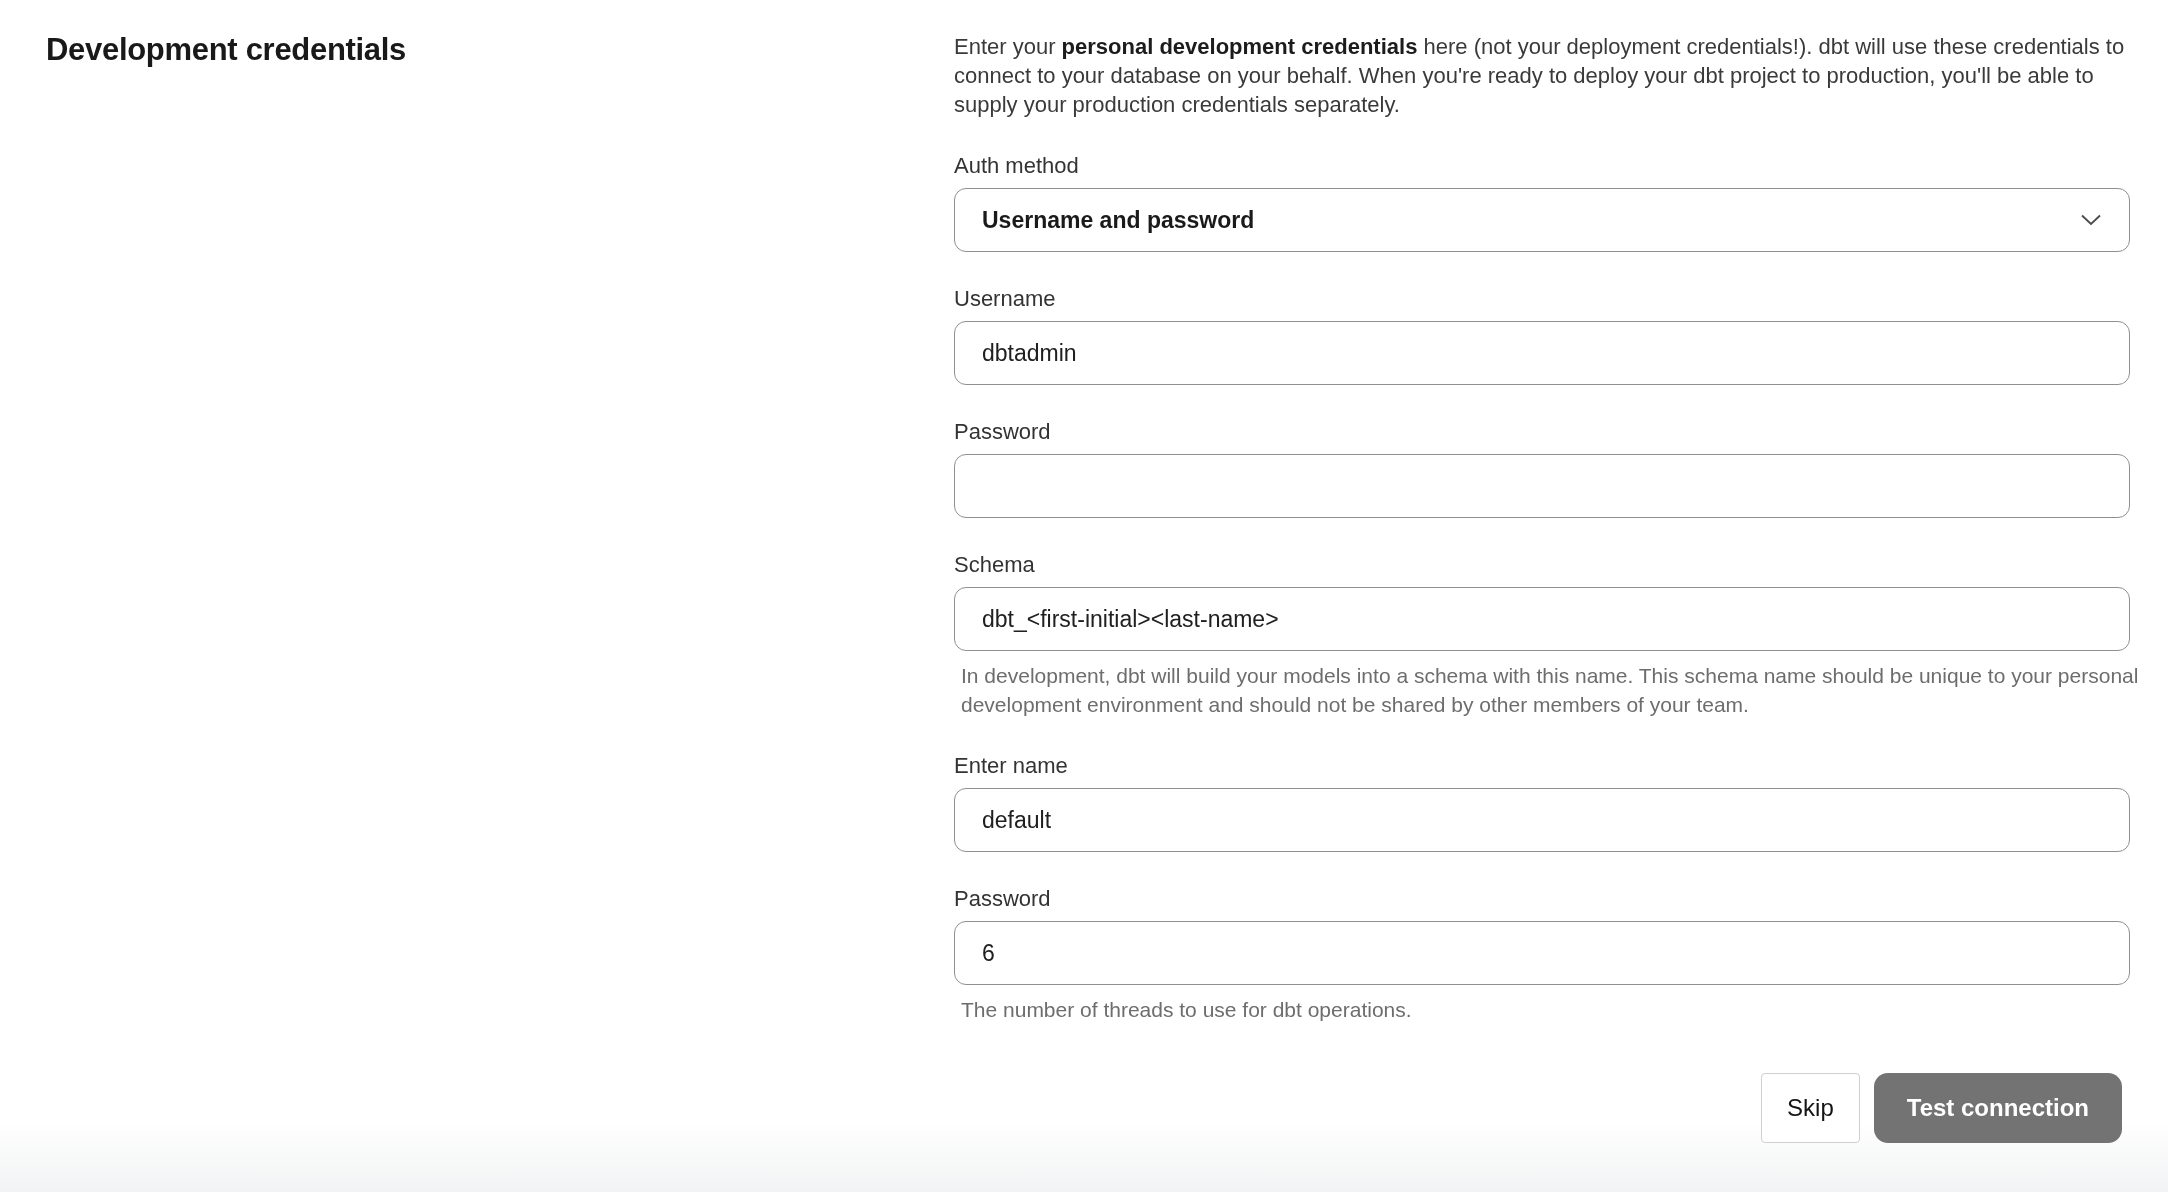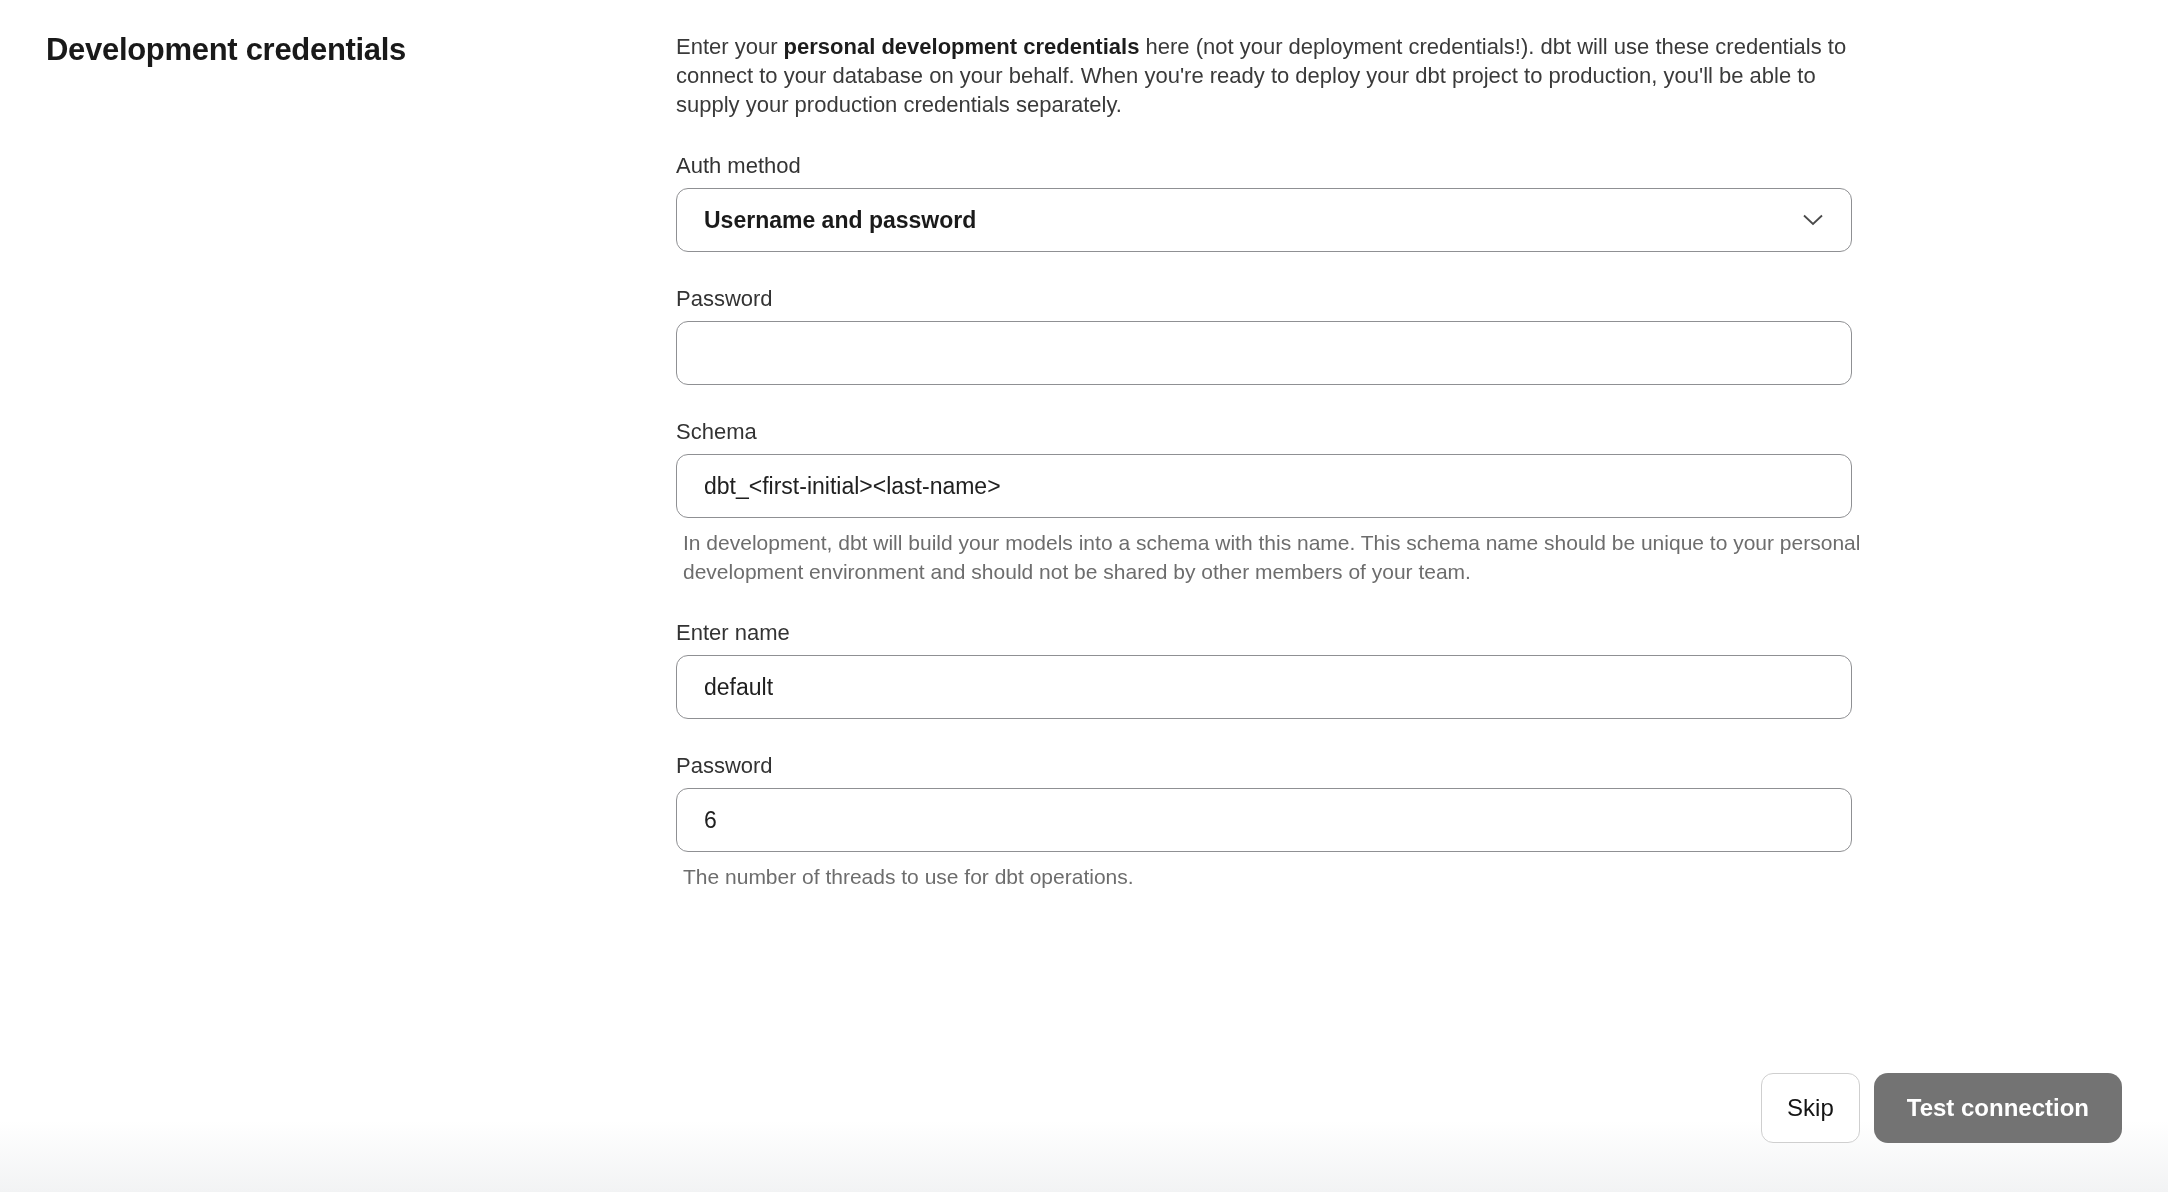--- a/index.html
+++ b/index.html
@@ -9,20 +9,21 @@
     height: 1192px;
     position: relative;
     overflow: hidden;
     background: linear-gradient(180deg, #ffffff 0%, #ffffff 94%, #f2f3f4 100%);
     font-family: "Liberation Sans", sans-serif;
     -webkit-font-smoothing: antialiased;
   }
   .layout {
     display: flex;
     padding: 30px 0 0 46px;
+    justify-content: space-between;
   }
   .title-col {
     width: 630px;
     flex: none;
   }
   .page-title {
     margin: 0;
     font-size: 31px;
     line-height: 40px;
     font-weight: 700;
@@ -95,21 +96,21 @@
   .btn {
     height: 70px;
     font-family: "Liberation Sans", sans-serif;
     cursor: pointer;
     white-space: nowrap;
   }
   .btn-secondary {
     padding: 0 25px;
     background: #ffffff;
     border: 1px solid #cfcfcf;
-    border-radius: 12px;
+    border-radius: 4px;
     font-size: 24px;
     font-weight: 500;
     color: #141414;
   }
   .btn-primary {
     padding: 0 33px;
     background: #737373;
     border: none;
     border-radius: 14px;
     font-size: 24px;
@@ -133,20 +134,24 @@
     <div class="field">
       <label class="field-label">Auth method</label>
       <div class="combobox" role="combobox" aria-expanded="false">
         <span class="combobox-value">Username and password</span>
         <svg class="chevron" width="22" height="12" viewBox="0 0 22 12">
           <path d="M2 1.5 L11 10 L20 1.5" fill="none" stroke="#4a4a4a" stroke-width="1.8"></path>
         </svg>
       </div>
     </div>
 
+    <div class="field">
+      <label class="field-label">Username</label>
+      <input class="text-input" type="text" value="dbtadmin" style="">
+    </div>
 
     <div class="field">
       <label class="field-label">Password</label>
       <input class="text-input" type="password" value="" style="">
     </div>
 
     <div class="field">
       <label class="field-label">Schema</label>
       <input class="text-input" type="text" value="dbt_&lt;first-initial&gt;&lt;last-name&gt;" style="">
       <p class="helper">In development, dbt will build your models into a schema with this name. This schema name should be unique to your personal development environment and should not be shared by other members of your team.</p>

